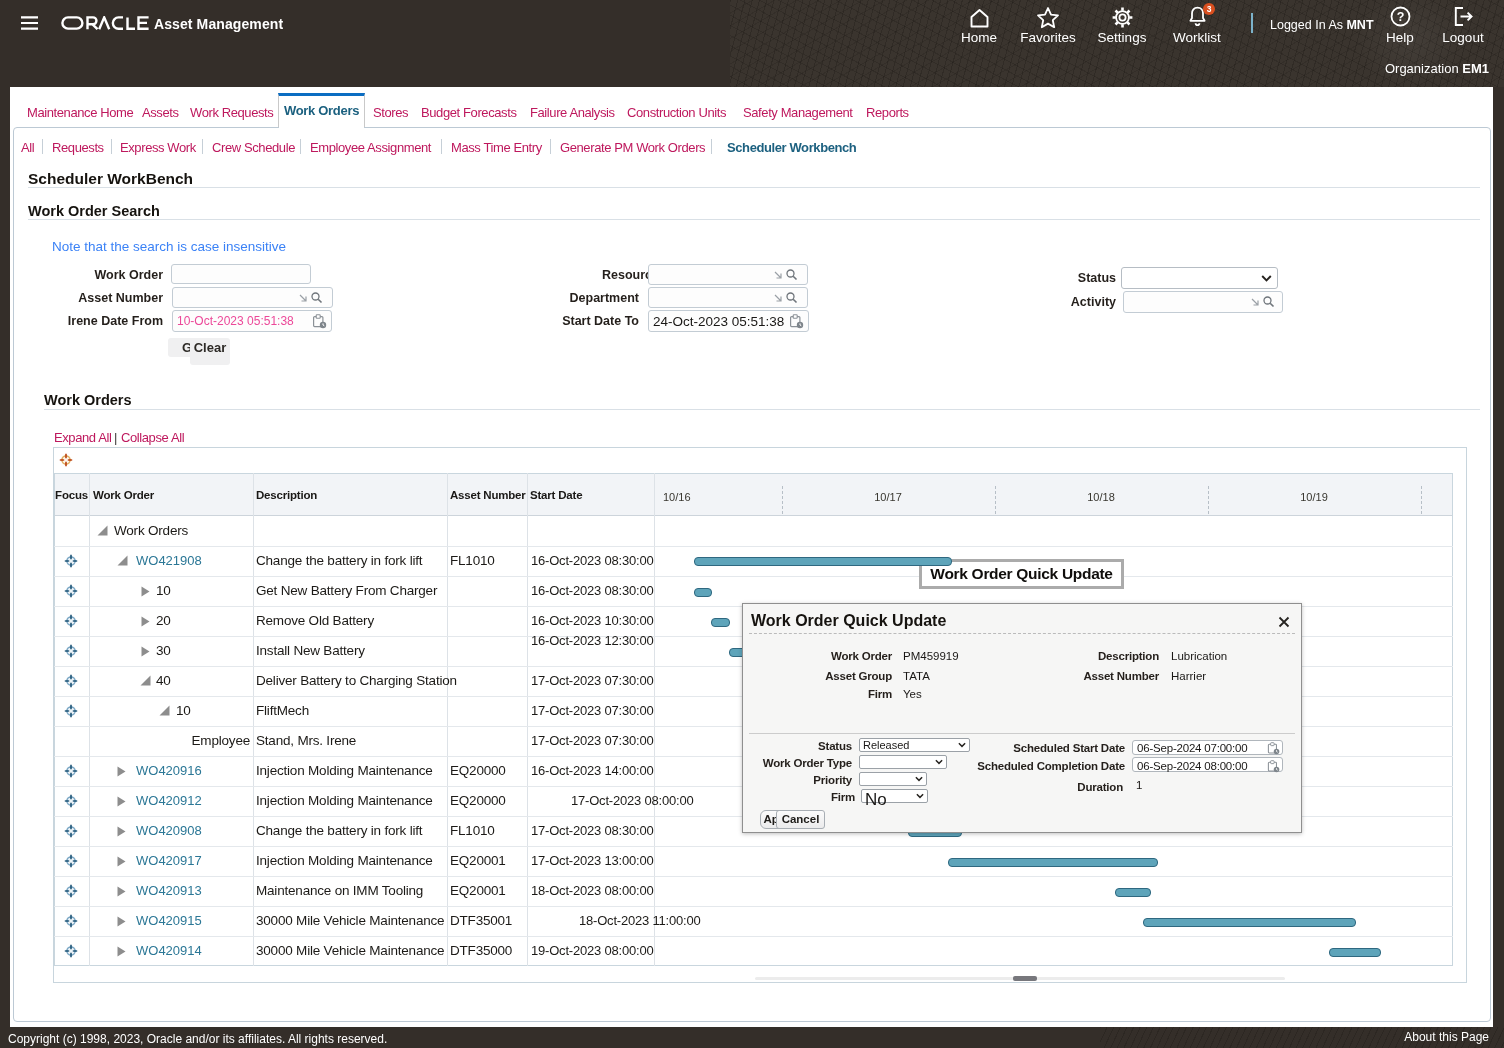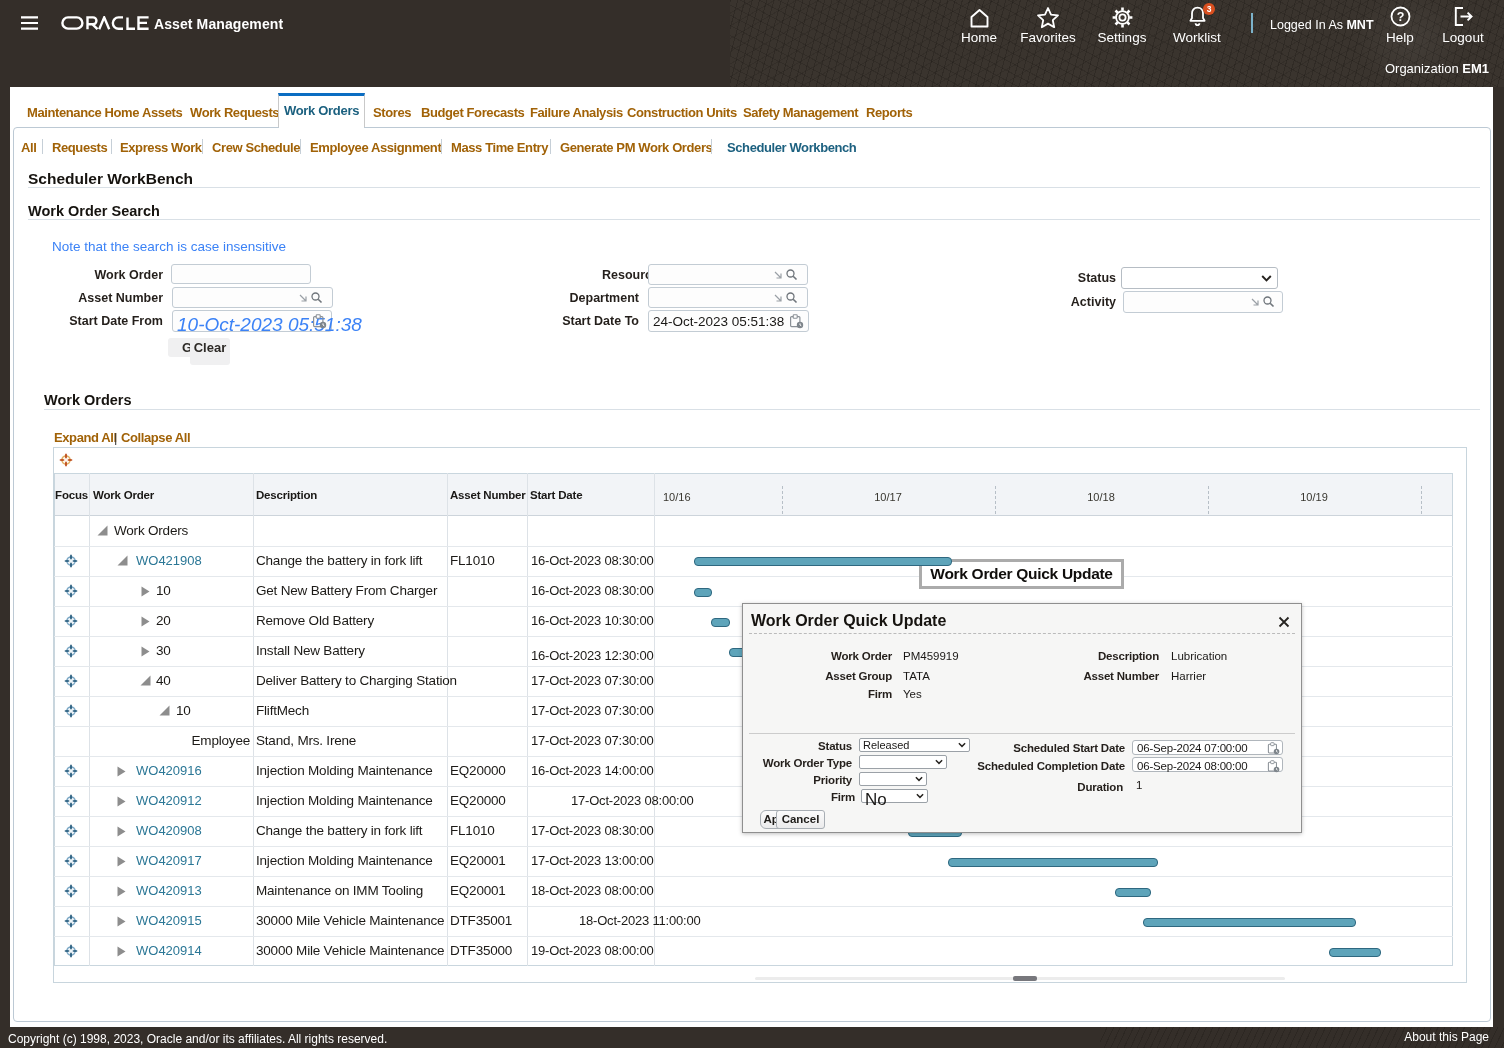--- a/index.html
+++ b/index.html
@@ -1,21 +1,21 @@
 <!DOCTYPE html>
 <html><head><meta charset="utf-8"><title>Scheduler WorkBench</title>
 <style>
 html,body{margin:0;padding:0;}
 body{width:1504px;height:1048px;position:relative;background:#fff;overflow:hidden;
      font-family:"Liberation Sans",sans-serif;-webkit-font-smoothing:antialiased;}
 .a{position:absolute;}
 .dark{background:#342e29;}
 .lbl{font-size:12.5px;font-weight:bold;color:#241f1b;text-align:right;white-space:nowrap;}
 .fld{background:#fdfdfd;border:1px solid #c3ccd4;border-radius:3px;}
-.link{color:#a16207;text-decoration:none;white-space:nowrap;letter-spacing:-0.4px;font-weight:bold;}
+.link{color:#be185d;text-decoration:none;white-space:nowrap;letter-spacing:-0.4px;}
 .sep{background:#c6cfd7;width:1px;}
 .btn{background:#f0f0f1;border-radius:3px;font-weight:bold;font-size:13px;color:#2d2a26;
      text-align:center;line-height:19px;}
 .hicon{text-align:center;color:#fff;font-size:13.5px;white-space:nowrap;}
 .bar{background:#5ea4ba;border:1px solid #2f6880;border-radius:4px;box-sizing:border-box;}
 .hdrcell{font-size:11.5px;font-weight:bold;color:#1a1816;white-space:nowrap;letter-spacing:-0.2px;}
 .cell{font-size:13.5px;color:#1c1a17;white-space:nowrap;letter-spacing:-0.2px;}
 .wolink{font-size:13px;color:#2b7796;white-space:nowrap;}
 .datec{font-size:13px;color:#1c1a17;white-space:nowrap;letter-spacing:-0.2px;}
 .vline{background:#dde2e7;width:1px;}
@@ -106,30 +106,30 @@
 <div class="a sep" style="left:441px;top:139px;height:15px;"></div>
 <div class="a sep" style="left:550px;top:139px;height:15px;"></div>
 <div class="a sep" style="left:711px;top:139px;height:15px;"></div>
 <div class="a" style="left:28px;top:170px;font-size:15.5px;font-weight:bold;color:#16130f;white-space:nowrap;">Scheduler WorkBench</div>
 <div class="a" style="left:28px;top:187px;width:1452px;height:1px;background:#d9e0e6;"></div>
 <div class="a" style="left:28px;top:203px;font-size:14.5px;font-weight:bold;color:#16130f;white-space:nowrap;">Work Order Search</div>
 <div class="a" style="left:28px;top:219px;width:1452px;height:1px;background:#d9e0e6;"></div>
 <div class="a" style="left:52px;top:239px;font-size:13.5px;color:#3b82f6;white-space:nowrap;">Note that the search is case insensitive</div>
 <div class="a lbl" style="left:43px;top:268px;width:120px;">Work Order</div>
 <div class="a lbl" style="left:43px;top:291px;width:120px;">Asset Number</div>
-<div class="a lbl" style="left:43px;top:314px;width:120px;">Start Date From</div>
+<div class="a lbl" style="left:43px;top:314px;width:120px;">Irene Date From</div>
 <div class="a fld" style="left:171px;top:264px;width:138px;height:18px;"></div>
 <div class="a fld" style="left:172px;top:287px;width:159px;height:19px;"></div>
 <svg class="a" style="left:288px;top:291px" width="42" height="14" viewBox="0 0 42 14">
     <path d="M12 4 L18 10 M18 5.5 V10 H13.5" stroke="#9aa0a6" stroke-width="1.2" fill="none"></path>
     <circle cx="27.5" cy="5.5" r="3.5" stroke="#6f757b" stroke-width="1.3" fill="none"></circle>
     <path d="M30.2 8.2 L33.5 11.5" stroke="#6f757b" stroke-width="1.6"></path>
   </svg>
 <div class="a fld" style="left:172px;top:310px;width:158px;height:20px;"></div>
-<div class="a" style="left:177px;top:314px;font-size:19px;color:#3b82f6;font-style:italic;">10-Oct-2023 05:51:38</div>
+<div class="a" style="left:177px;top:314px;font-size:12px;color:#ec4899;">10-Oct-2023 05:51:38</div>
 <svg class="a" style="left:312px;top:314px" width="15" height="15" viewBox="0 0 15 15">
     <rect x="1.6" y="2.6" width="9.3" height="10" rx="1" stroke="#8b9197" stroke-width="1.2" fill="none"></rect>
     <rect x="4.2" y="0.8" width="4" height="3.4" rx="0.8" stroke="#8b9197" stroke-width="1.1" fill="#fff"></rect>
     <circle cx="11" cy="11" r="3.2" fill="#7e858b"></circle>
     <path d="M11 9.4 V11 L12.3 11.8" stroke="#fff" stroke-width="1" fill="none"></path>
   </svg>
 <div class="a btn" style="left:168px;top:338px;width:46px;height:19px;">Go</div>
 <div class="a btn" style="left:190px;top:338px;width:40px;height:27px;">Clear</div>
 <div class="a lbl" style="left:539px;top:268px;width:120px;text-align:right;">Resource</div>
 <div class="a lbl" style="left:519px;top:291px;width:120px;">Department</div>
@@ -243,21 +243,21 @@
 <svg class="a" style="left:64px;top:644px" width="14" height="14" viewBox="0 0 14 14">
     <circle cx="7" cy="7" r="4.1" fill="#eef4f8" stroke="#7ea9c6" stroke-width="1.5"></circle>
     <path d="M7 0.8 V5.2 M7 8.8 V13.2 M0.8 7 H5.2 M8.8 7 H13.2" stroke="#2d6080" stroke-width="1.7" fill="none"></path>
     <path d="M5.9 3 H8.1 M5.9 11 H8.1 M3 5.9 V8.1 M11 5.9 V8.1" stroke="#2d6080" stroke-width="1.1" fill="none"></path>
   </svg>
 <svg class="a" style="left:141px;top:646px" width="9" height="11" viewBox="0 0 9 11">
     <polygon points="0.5,0.5 8.5,5.5 0.5,10.5" fill="#8d8d8d"></polygon>
   </svg>
 <div class="a cell" style="left:156px;top:643px;">30</div>
 <div class="a cell" style="left:256px;top:643px;">Install New Battery</div>
-<div class="a datec" style="left:531px;top:648px;">16-Oct-2023 12:30:00</div>
+<div class="a datec" style="left:531px;top:633px;">16-Oct-2023 12:30:00</div>
 <div class="a" style="left:54px;top:696px;width:1399px;height:1px;background:#e4e8ec;"></div>
 <svg class="a" style="left:64px;top:674px" width="14" height="14" viewBox="0 0 14 14">
     <circle cx="7" cy="7" r="4.1" fill="#eef4f8" stroke="#7ea9c6" stroke-width="1.5"></circle>
     <path d="M7 0.8 V5.2 M7 8.8 V13.2 M0.8 7 H5.2 M8.8 7 H13.2" stroke="#2d6080" stroke-width="1.7" fill="none"></path>
     <path d="M5.9 3 H8.1 M5.9 11 H8.1 M3 5.9 V8.1 M11 5.9 V8.1" stroke="#2d6080" stroke-width="1.1" fill="none"></path>
   </svg>
 <svg class="a" style="left:140px;top:675px" width="11" height="11" viewBox="0 0 11 11">
     <polygon points="0.5,10.5 10.5,10.5 10.5,0.5" fill="#8d8d8d"></polygon>
   </svg>
 <div class="a cell" style="left:156px;top:673px;">40</div>

